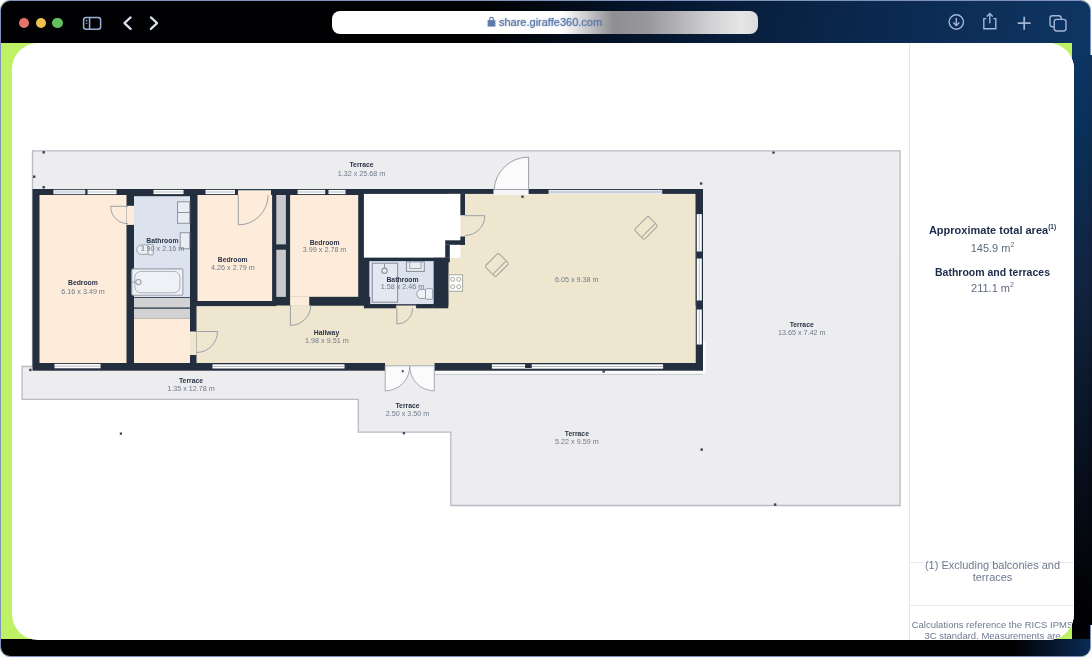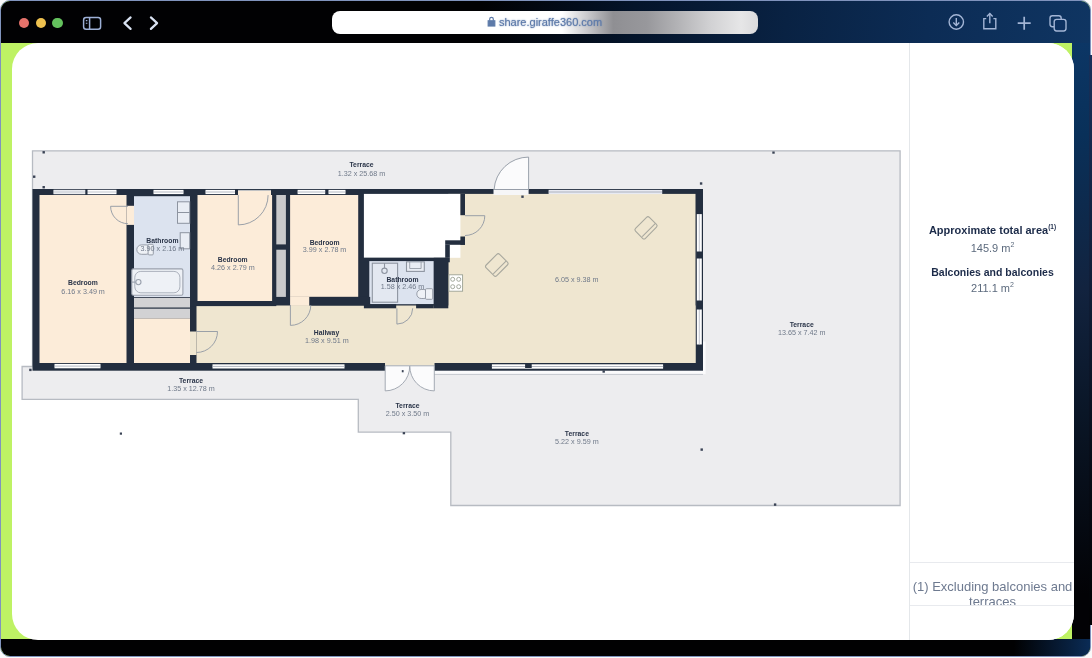--- a/index.html
+++ b/index.html
@@ -312,26 +312,27 @@
         <text x="577.4" y="436.3" font-size="6.8" font-weight="bold" fill="#2a3448">Terrace</text>
         <text x="577.4" y="444.3" font-size="7.2" fill="#6f7989">5.22 x 9.59 m</text>
       </g>
     </svg>
 
     <div class="sidebar">
 
       <div class="sb" style="top:179.5px;font-size:11px;font-weight:bold;color:#1c2b49;">Approximate total area<sup style="font-size:6.5px;">(1)</sup></div>
       <div class="sb" style="top:197.5px;font-size:11px;color:#5c6a7d;">145.9 m<sup style="font-size:7px;">2</sup></div>
 
-      <div class="sb" style="top:223px;font-size:10.5px;font-weight:bold;color:#1c2b49;">Balconies and balconies</div>
+      <div class="sb" style="top:223px;font-size:10.5px;font-weight:bold;color:#1c2b49;">Bathroom and terraces</div>
       <div class="sb" style="top:238px;font-size:11px;color:#5c6a7d;">211.1 m<sup style="font-size:7px;">2</sup></div>
 
       <div style="position:absolute;left:0;right:0;top:518.5px;border-top:1px solid #e8eaee;"></div>
 
-      <div class="sb" style="top:536px;font-size:13px;color:#6e7a90;">(1) Excluding balconies and terraces</div>
+      <div class="sb" style="top:516px;font-size:11px;color:#6e7a90;">(1) Excluding balconies and terraces</div>
 
       <div style="position:absolute;left:0;right:0;top:561.5px;border-top:1px solid #e8eaee;"></div>
 
+      <div class="sb" style="top:577px;font-size:9.5px;color:#6e7a90;line-height:10.5px;">Calculations reference the RICS IPMS<br>3C standard. Measurements are</div>
     </div>
   </div>
 </div>
 
 <div style="position:absolute;left:1088.5px;top:55px;width:3.5px;height:570px;background:linear-gradient(180deg,#17305a 0%,#101e38 40%,#060b15 75%,#010102 100%);"></div>
 
 </body></html>

